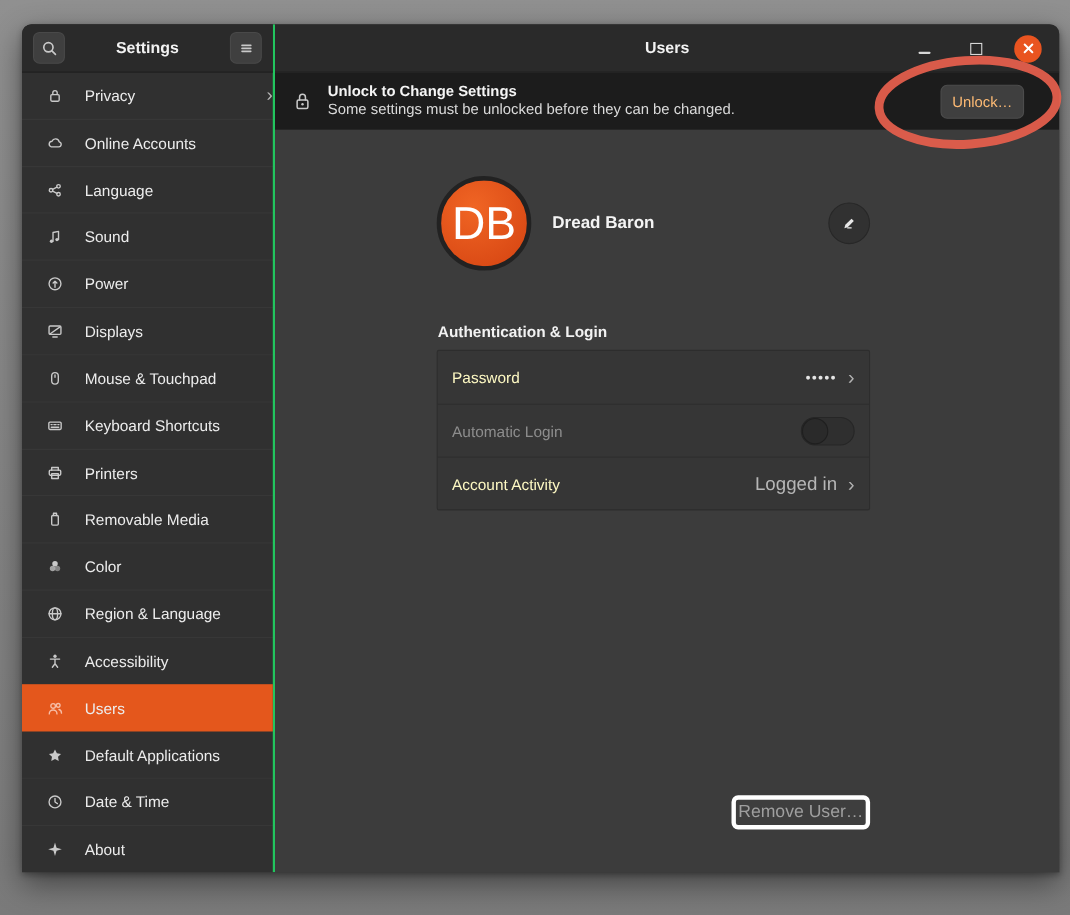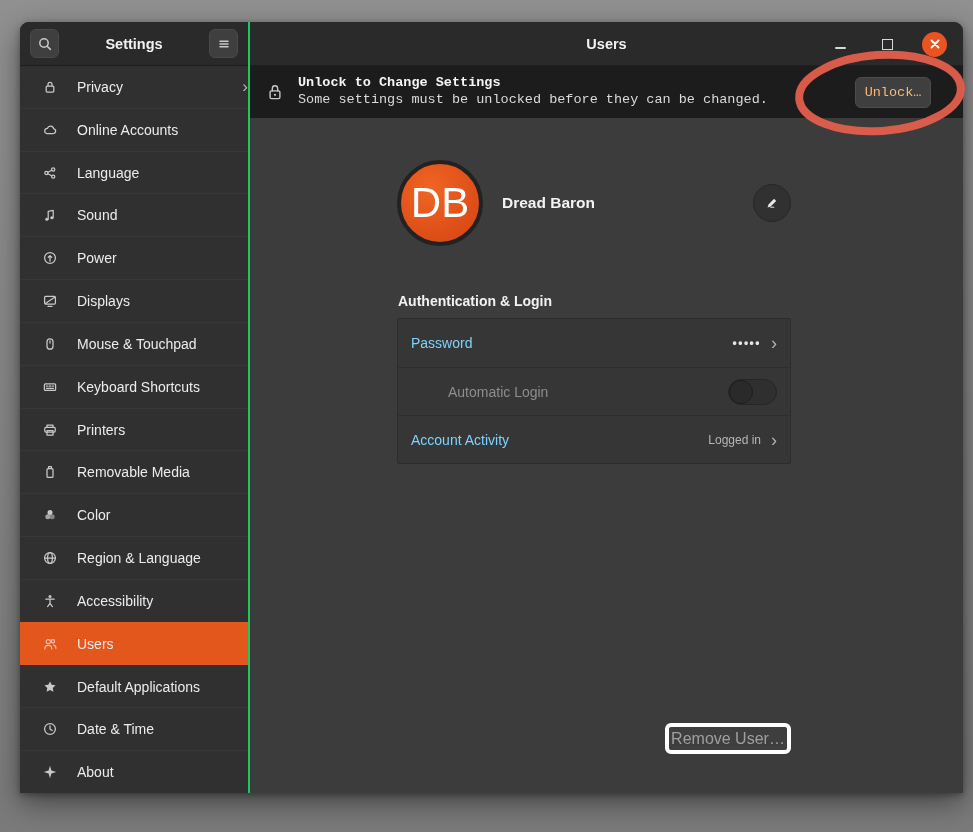--- a/index.html
+++ b/index.html
@@ -50,21 +50,21 @@
   }
   .titlebar-right .title { color:#f2f2f2; font-weight:bold; font-size:14.5px; }
   .win-controls { position:absolute; right:16px; top:0; height:44px; display:flex; align-items:center; gap:23px; }
   .wc-btn { width:24px; height:24px; display:flex; align-items:center; justify-content:center; cursor:pointer; }
   .min-glyph { width:11px; height:2px; background:#d8d8d8; border-radius:1px; margin-top:8px; }
   .max-glyph { width:11px; height:11px; border:1.5px solid #d8d8d8; }
   .close-btn { width:25px; height:25px; border-radius:50%; background:#E95420; display:flex; align-items:center; justify-content:center; }
   
   .banner {
     height:52px; background:#1c1c1c; display:flex; align-items:center;
-    padding:0 32px 0 16px; gap:14px; flex:none;font-family:Liberation Mono, monospace;
+    padding:0 32px 0 16px; gap:14px; flex:none;
   }
   .banner .lock-wrap { flex:none; display:flex; }
   .banner-text { flex:1; }
   .banner-title { color:#f5f5f5; font-weight:bold; font-size:13.5px; line-height:1.25; }
   .banner-sub { color:#dadada; font-size:13.5px; line-height:1.25; }
   .unlock-btn {
     flex:none; width:76px; height:31px; background:#3f3f3f; border:1px solid #4c4c4c;
     border-radius:6px; color:#fdba74; font-size:13.5px; font-family:inherit; cursor:pointer;
   }
   
@@ -83,24 +83,24 @@
     background:#313131; border:1px solid #272727;
     display:flex; align-items:center; justify-content:center; cursor:pointer;
   }
   .section-heading { position:absolute; left:148px; top:175px; color:#f2f2f2; font-weight:bold; font-size:14px; }
   .listbox {
     position:absolute; left:147px; top:200px; width:394px;
     background:#363636; border:1px solid #2d2d2d; border-radius:2px;
   }
   .lb-row { height:48px; display:flex; align-items:center; padding:0 13px; cursor:pointer; }
   .lb-row + .lb-row { border-top:1px solid #2e2e2e; }
-  .lb-label { flex:1; color:#7dd3fc; font-size:14px; }
-  .lb-row.disabled .lb-label { color:#8d8d8d;margin-left:37px; }
+  .lb-label { flex:1; color:#fef9c3; font-size:14px; }
+  .lb-row.disabled .lb-label { color:#8d8d8d; }
   .lb-dots { color:#e6e6e6; font-size:12px; font-weight:bold; letter-spacing:1.5px; margin-right:10px; }
-  .lb-value { color:#b6b6b6; font-size:12px; margin-right:10px; }
+  .lb-value { color:#b6b6b6; font-size:17px; margin-right:10px; }
   .row-chevron { color:#b2b2b2; font-size:18px; line-height:1; }
   .toggle { width:49px; height:26px; border-radius:13px; background:#2f2f2f; border:1px solid #262626; position:relative; }
   .toggle .knob {
     position:absolute; left:0px; top:0px; width:24px; height:24px; border-radius:50%;
     background:#2a2a2a; border:1px solid #1f1f1f;
   }
   .remove-btn {
     position:absolute; left:415px; top:605px; width:126px; height:31px;
     background:#3e3e3e; border:4px solid #ffffff; border-radius:6px;
     color:#9f9f9f; font-size:16px; font-family:inherit; cursor:pointer;

